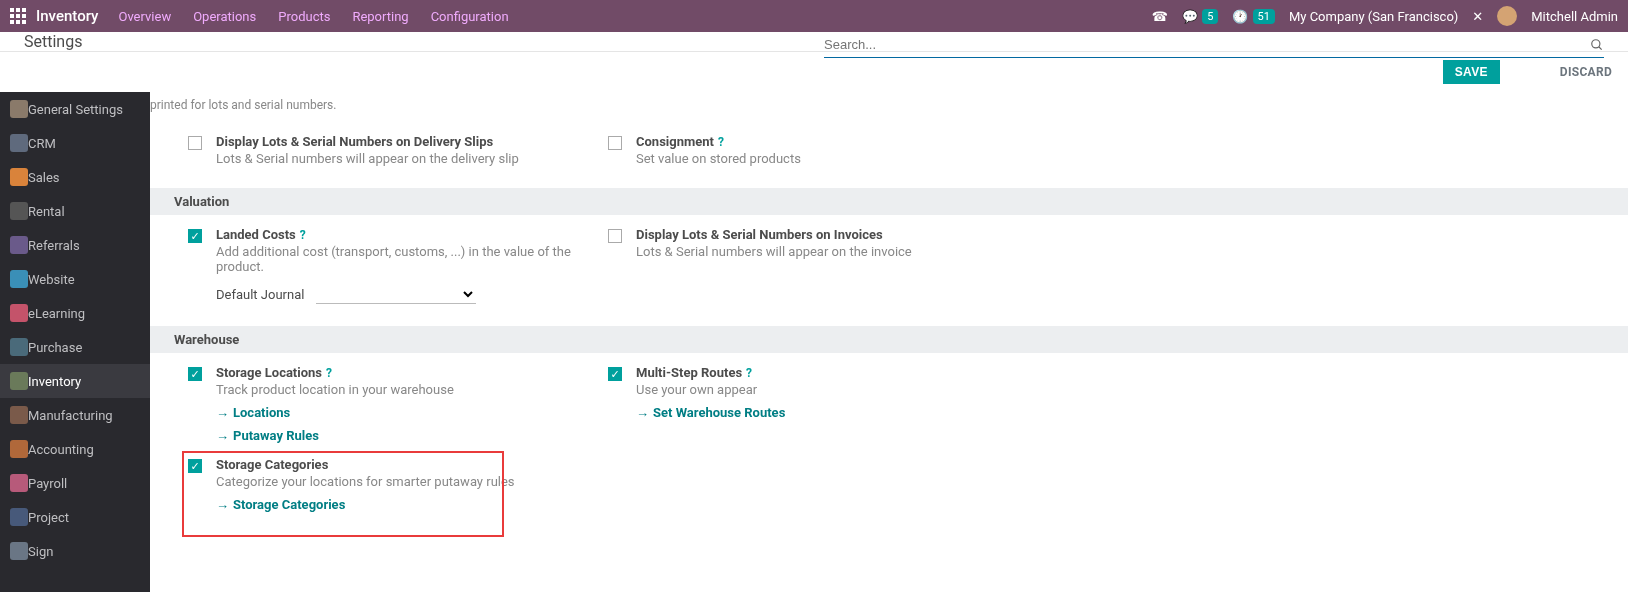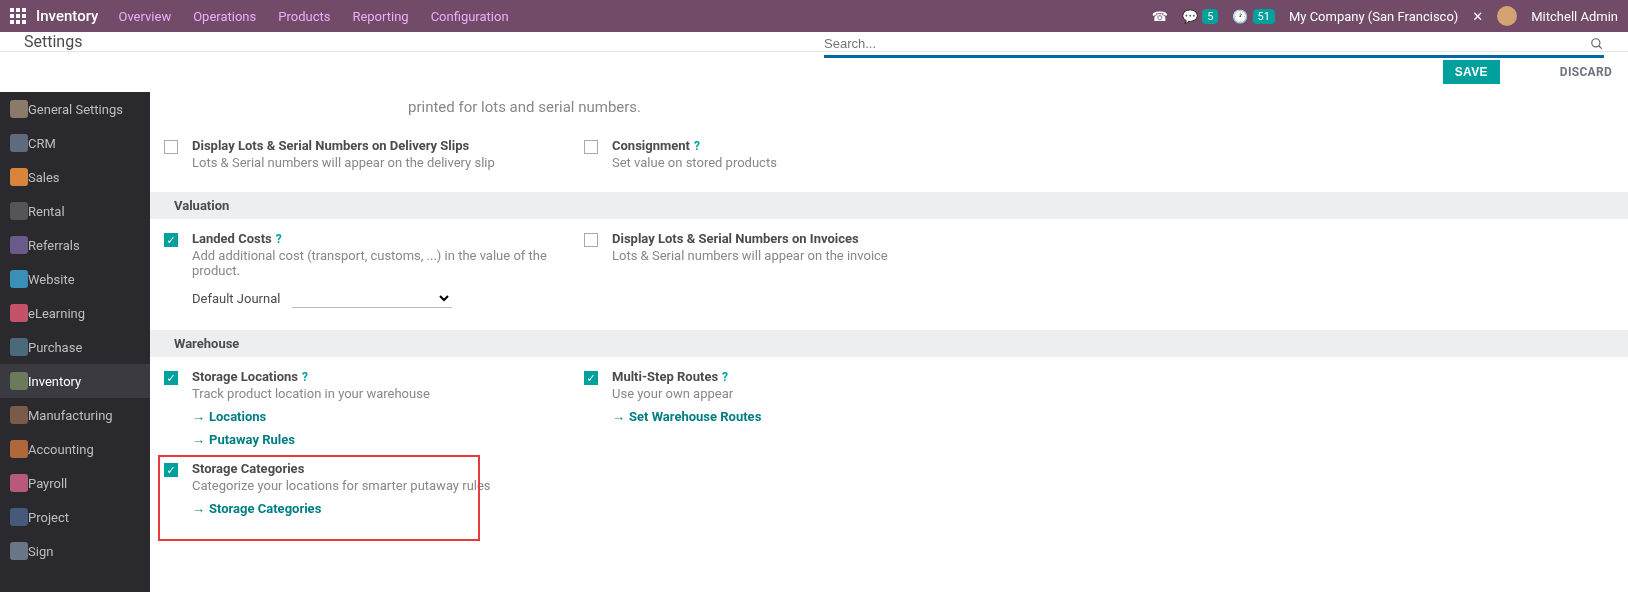--- a/index.html
+++ b/index.html
@@ -9,51 +9,51 @@
 .apps-icon span { background: #fff; }
 .app-name { font-weight: 500; font-size: 15px; margin-right: 20px; }
 .nav-items { display: flex; gap: 22px; font-size: 13px; }
 .nav-items span { cursor: pointer; color: #f0abfc; }
 .topbar-right { margin-left: auto; display: flex; align-items: center; gap: 14px; font-size: 13px; }
 .badge { background: #00A09D; color: #fff; border-radius: 4px; padding: 1px 5px; font-size: 11px; margin-left: 2px; }
 .chat-wrap { display: flex; align-items: center; gap: 2px; }
 .avatar { width: 20px; height: 20px; border-radius: 50%; background: #d4a373; display: inline-block; }
 .subhead { display: flex; align-items: flex-start; height: 20px; padding: 0 24px; border-bottom: 1px solid #e5e5e5; }
 .page-title { font-size: 16px; color: #4c4c4c; }
-.search-wrap { margin-left: auto; width: 780px; display: flex; align-items: center; border-bottom: 3px solid #0369a1; height: 26px; }
+.search-wrap { margin-left: auto; width: 780px; display: flex; align-items: center; border-bottom: 1px solid #0369a1; height: 26px; }
 .search-wrap input { border: 0; outline: 0; flex: 1; font-size: 13px; background: transparent; color: #777; }
 .search-icon { font-size: 14px; color: #666; }
 .actions { padding: 8px 16px; display: flex; gap: 14px; align-items: center; justify-content: flex-end; }
 .btn-save { background: #00A09D; color: #fff; border: 0; padding: 5px 12px; font-weight: bold; font-size: 12px; letter-spacing: 0.3px; cursor: pointer; }
 .btn-discard { color: #6c757d; font-weight: bold; font-size: 12px; letter-spacing: 0.3px; cursor: pointer; margin-left: 46px; }
 .layout { display: flex; }
 .sidebar { width: 150px; background: #29292e; min-height: 500px; }
 .side-item { display: flex; align-items: center; gap: 0; padding: 8px 10px; color: #bfbfc2; font-size: 13px; cursor: pointer; }
 .side-item.active { background: #3a3a40; color: #fff; }
 .side-ico { width: 18px; height: 18px; border-radius: 3px; display: flex; align-items: center; justify-content: center; flex: 0 0 18px; font-size: 11px; color: #fff; }
 .content { flex: 1; padding: 0; }
 .section-head { background: #eceef0; padding: 6px 24px; font-weight: bold; color: #4c4c4c; }
-.section-body { padding: 12px 16px 8px 8px; }
+.section-body { padding: 12px 16px 8px 32px; }
 .cols { display: flex; }
 .col-l { width: 420px; position: relative; }
 .col-r { width: 420px; position: relative; }
 .opt { display: flex; gap: 14px; margin-bottom: 14px; padding-left: 6px; }
 .opt .chk { width: 14px; height: 14px; border: 1px solid #00A09D; display: inline-flex; align-items: center; justify-content: center; margin-top: 2px; cursor: pointer; flex: 0 0 14px; }
 .opt .chk.off { border-color: #aaa; }
 .opt .chk.on { background: #00A09D; }
 .opt .chk.on::after { content: "✓"; color: #fff; font-size: 11px; line-height: 1; }
 .opt-body { flex: 1; }
 .opt-title { font-weight: bold; color: #4c4c4c; }
 .opt-desc { color: #888; margin-top: 2px; }
 .help-ico { color: #00A09D; font-size: 12px; margin-left: 4px; }
 .lnk { color: #017E84; font-weight: bold; display: inline-flex; align-items: center; gap: 4px; margin-top: 8px; cursor: pointer; font-size: 13px; }
 .lbl-inline { display: flex; align-items: center; gap: 12px; margin-top: 10px; }
 .sel { border: 0; border-bottom: 1px solid #bbb; width: 160px; height: 20px; background: transparent; }
 .highlight { border: 2px solid #e93b3b; position: absolute; left: 0; top: -6px; width: 322px; height: 86px; pointer-events: none; }
-.topcut { padding-left: 258px; color: #888; font-size: 15px; padding-top: 6px; padding-bottom: 10px; }
+.topcut { color: #888; font-size: 12px; padding-top: 6px; padding-bottom: 10px; }
 svg { display: block; }
 </style>
 </head>
 <body>
 
 <div class="topbar">
   <div class="apps-icon">
       <span></span>
       <span></span>
       <span></span>

